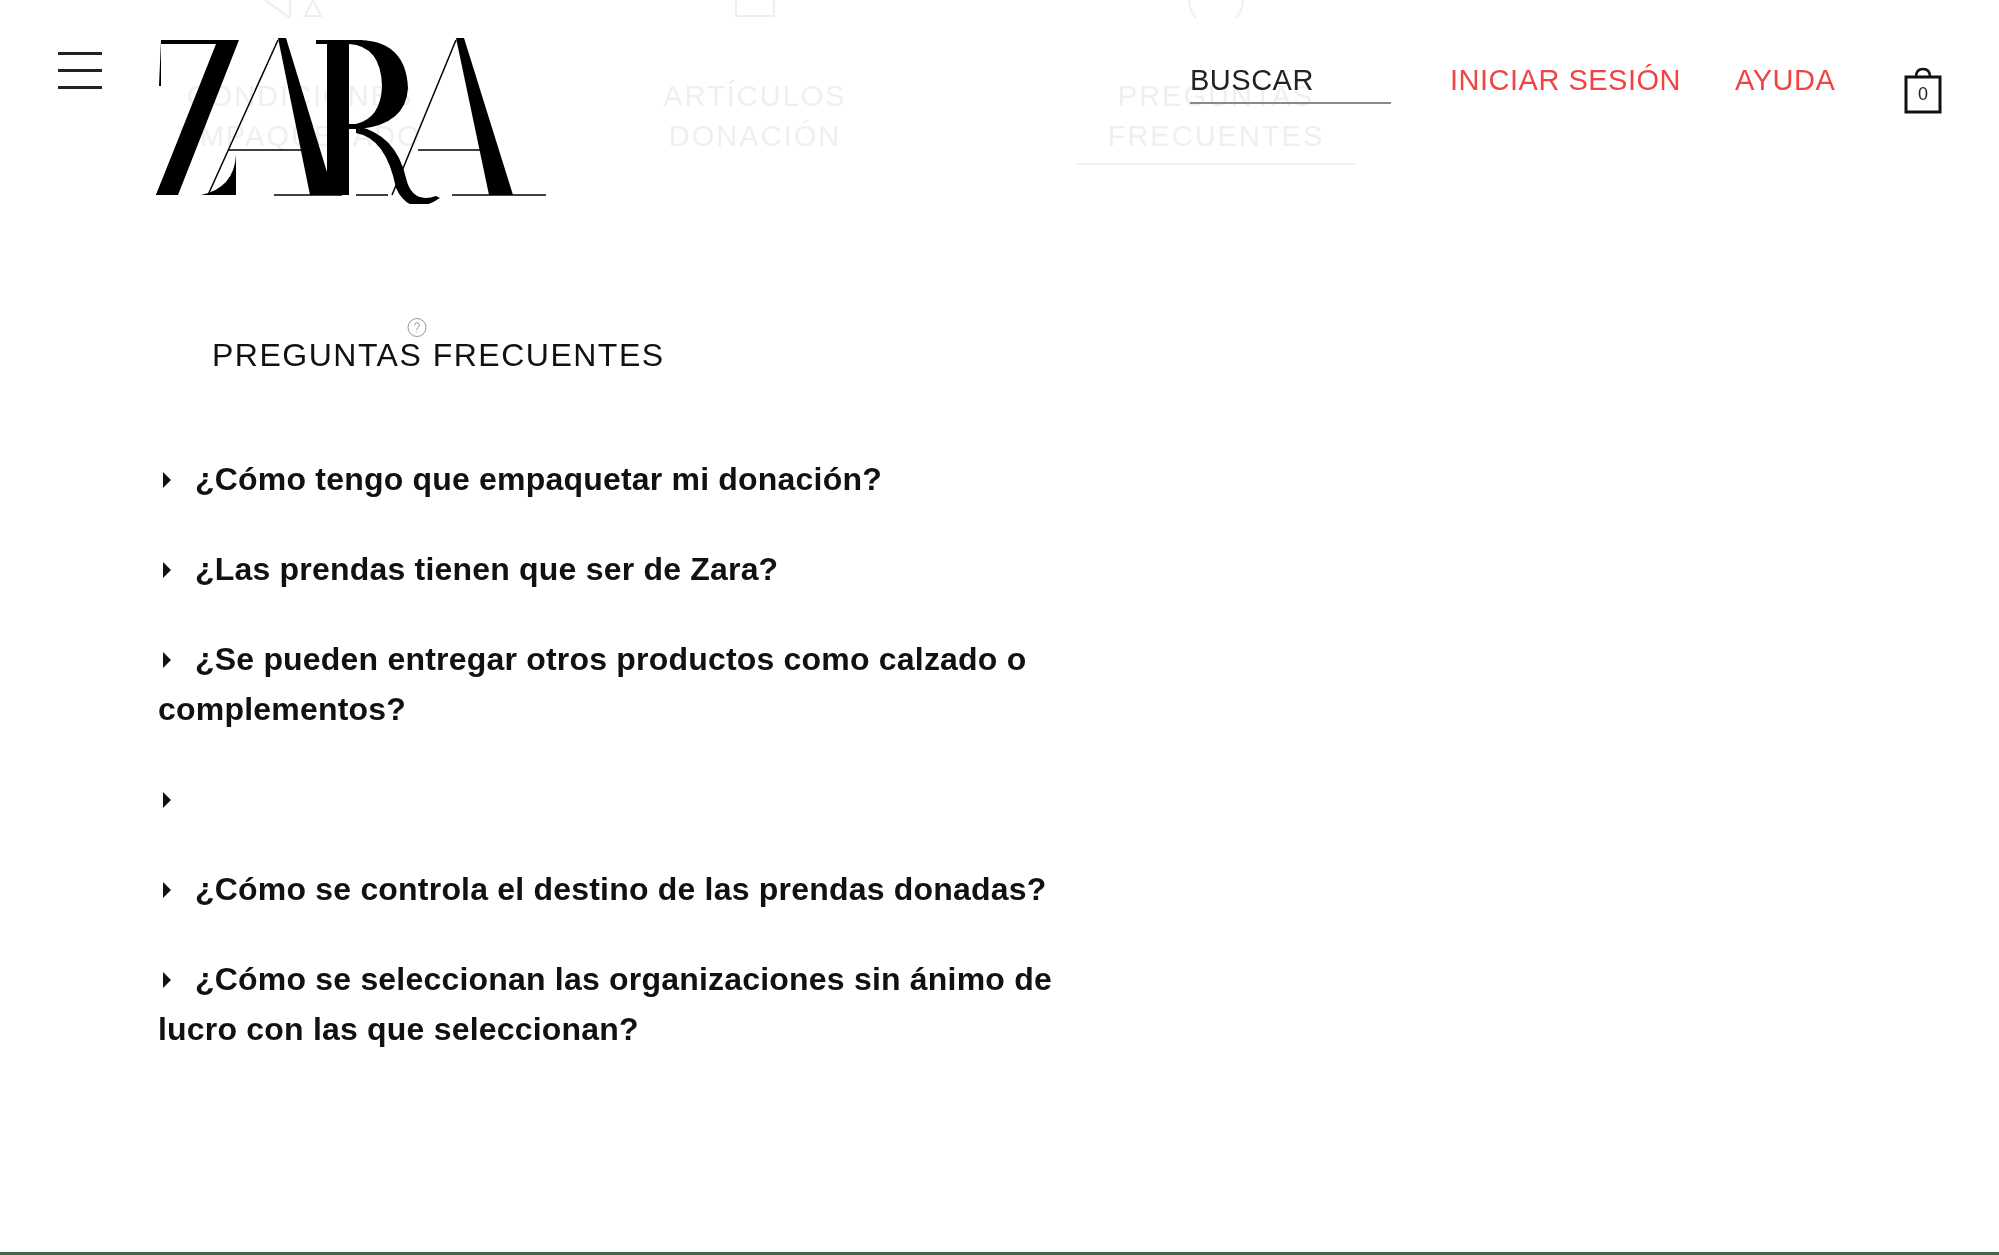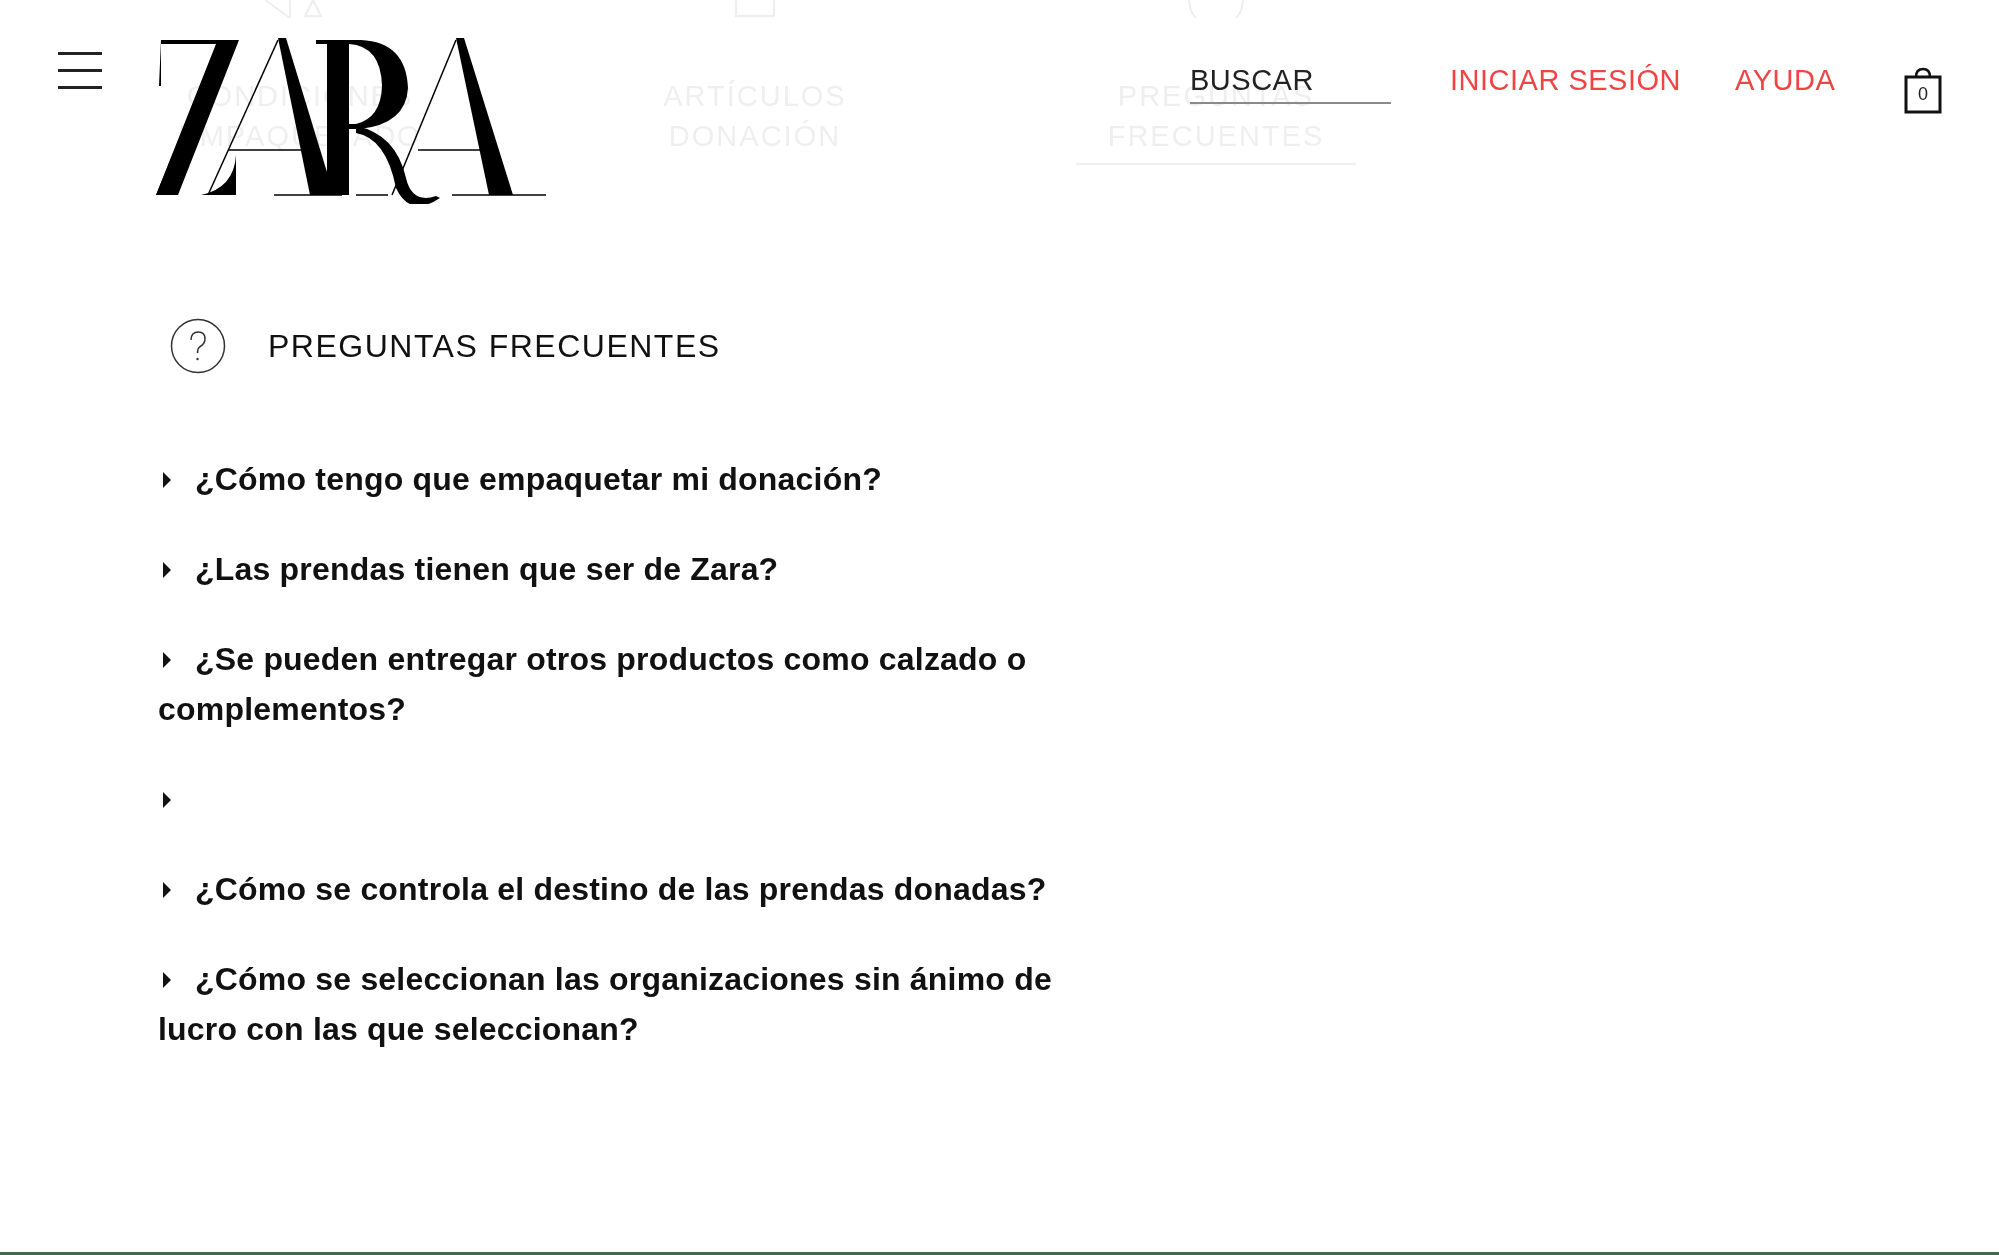--- a/index.html
+++ b/index.html
@@ -127,20 +127,21 @@
   }
 
   
   .section-head {
     position: absolute;
     left: 170px;
     top: 318px;
     height: 56px;
     display: flex;
     align-items: center;
+    flex-direction: column;
   }
   .help-circle {
     width: 56px;
     height: 56px;
   }
   .section-title {
     margin-left: 42px;
     font-size: 32px;
     letter-spacing: 1.5px;
     color: #111;

